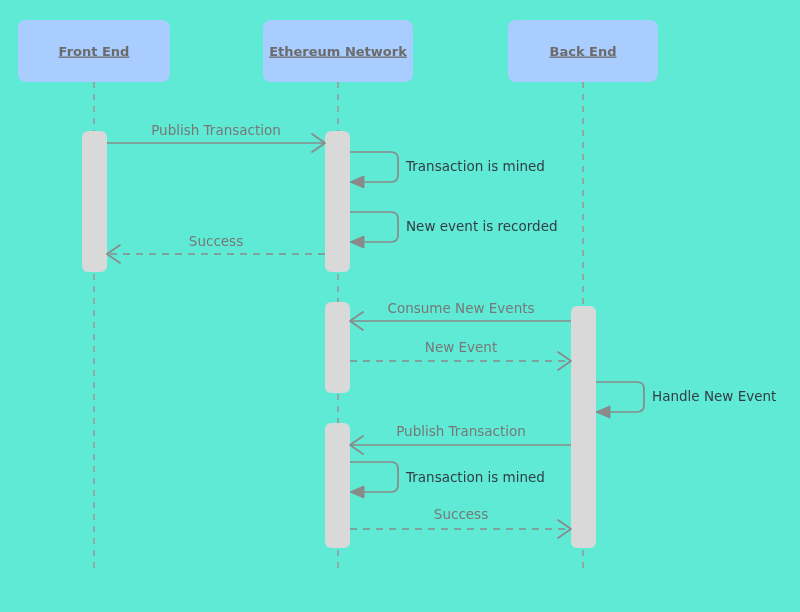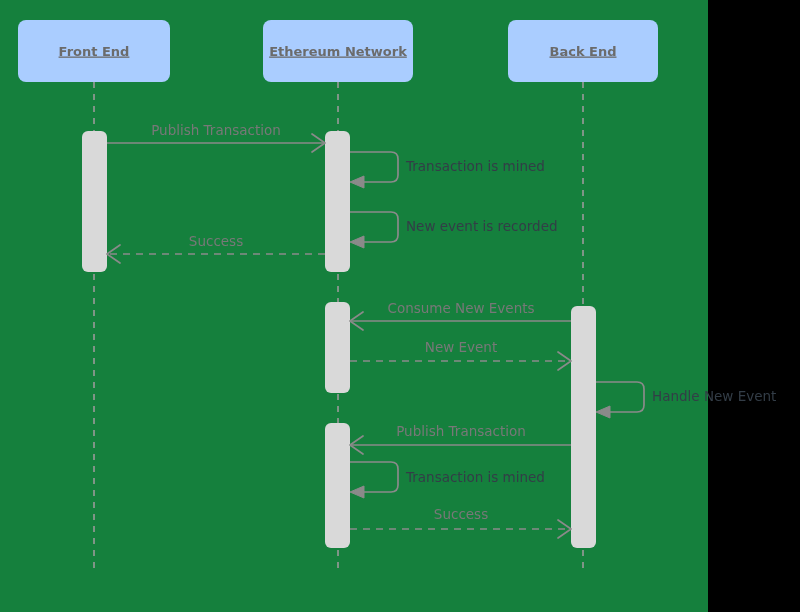--- a/index.html
+++ b/index.html
@@ -1,17 +1,17 @@
 <!DOCTYPE html>
 <html><head>
 <meta charset="utf-8">
 <style>
   html,body{margin:0;padding:0;background:#000;}
   body{width:800px;height:612px;overflow:hidden;font-family:"DejaVu Sans","Liberation Sans",sans-serif;}
-  #stage{position:relative;width:708px;height:612px;background:#15803d;}
+  #stage{position:relative;width:800px;height:612px;background:#5eead4;}
   svg#diagram{position:absolute;left:0;top:0;width:800px;height:612px;display:block;}
   .participant-label{
     font-family:"DejaVu Sans","Liberation Sans",sans-serif;
     font-size:13px;font-weight:bold;fill:#6b6b6b;
     text-anchor:middle;dominant-baseline:middle;
     text-decoration:underline;
   }
   .msg-label{
     font-family:"DejaVu Sans","Liberation Sans",sans-serif;
     font-size:13.5px;fill:#787878;text-anchor:middle;dominant-baseline:middle;

